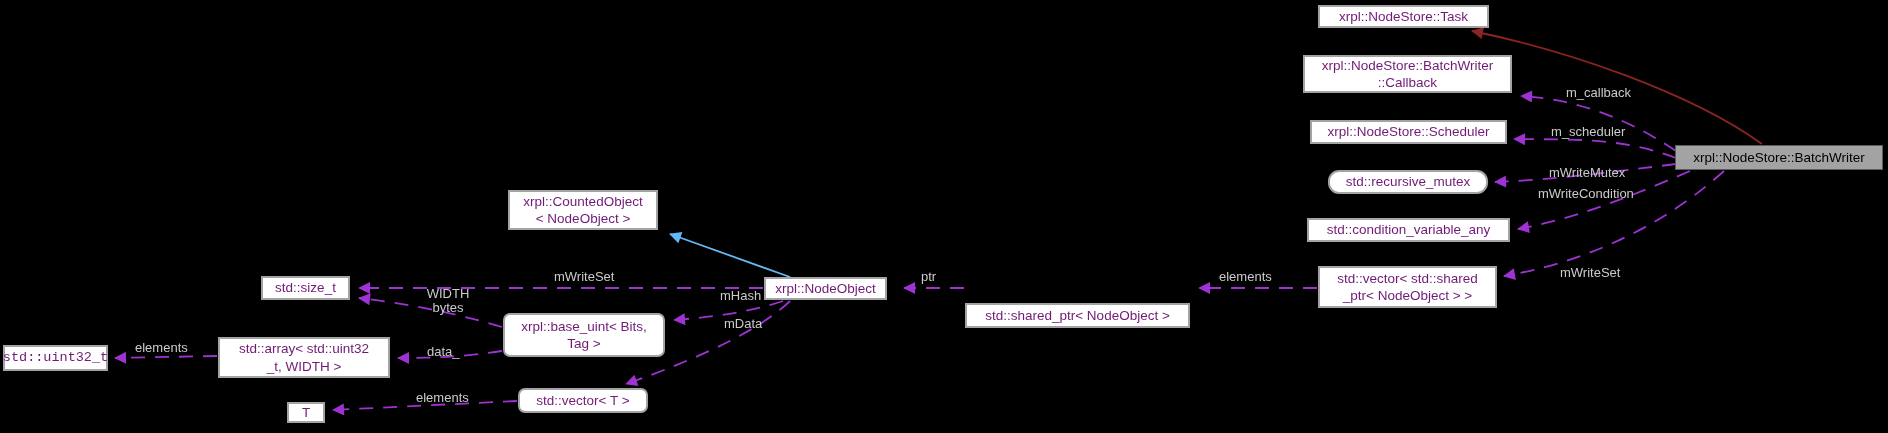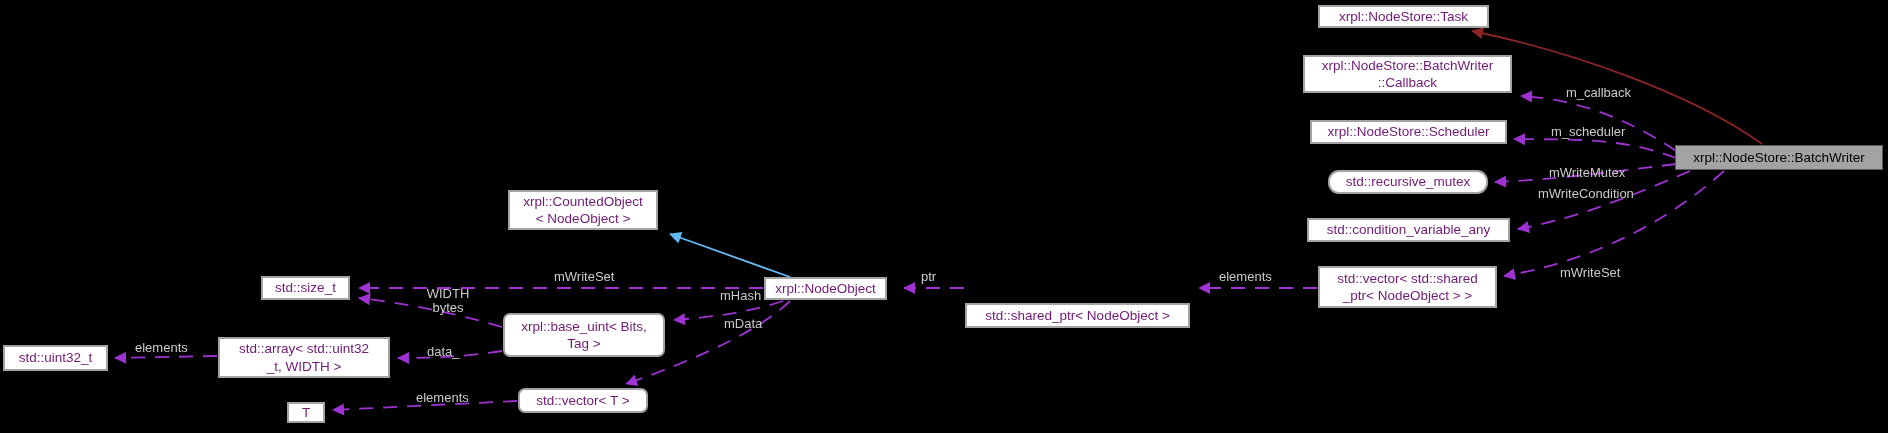--- a/index.html
+++ b/index.html
@@ -86,21 +86,21 @@
 
   <div class="node" style="left:508px;top:190px;width:150px;height:40px;">xrpl::CountedObject
 &lt; NodeObject &gt;</div>
   <div class="node" style="left:764px;top:277px;width:123px;height:23px;">xrpl::NodeObject</div>
   <div class="node" style="left:965px;top:275px;width:225px;height:25px;margin-top:28px;">std::shared_ptr&lt; NodeObject &gt;</div>
   <div class="node" style="left:261px;top:276px;width:89px;height:24px;">std::size_t</div>
   <div class="node" style="left:503px;top:313px;width:162px;height:44px;border-radius:7px;">xrpl::base_uint&lt; Bits,
 Tag &gt;</div>
   <div class="node" style="left:218px;top:337px;width:172px;height:41px;">std::array&lt; std::uint32
 _t, WIDTH &gt;</div>
-  <div class="node" style="left:3px;top:345px;width:105px;height:26px;">std::uint32_t</div>
+  <div class="node" style="left:3px;top:345px;width:105px;height:26px;font-family:Liberation Mono, monospace;">std::uint32_t</div>
   <div class="node" style="left:518px;top:388px;width:130px;height:25px;border-radius:7px;">std::vector&lt; T &gt;</div>
   <div class="node" style="left:287px;top:402px;width:38px;height:21px;">T</div>
 
   <span class="elabel" style="left:1545px;top:86px;padding-left:21px;">m_callback</span>
   <span class="elabel" style="left:1551px;top:125px;">m_scheduler</span>
   <span class="elabel" style="left:1549px;top:166px;">mWriteMutex</span>
   <span class="elabel" style="left:1538px;top:187px;">mWriteCondition</span>
   <span class="elabel" style="left:1560px;top:224px;margin-top:42px;">mWriteSet</span>
   <span class="elabel" style="left:1219px;top:270px;">elements</span>
   <span class="elabel" style="left:921px;top:270px;">ptr</span>

